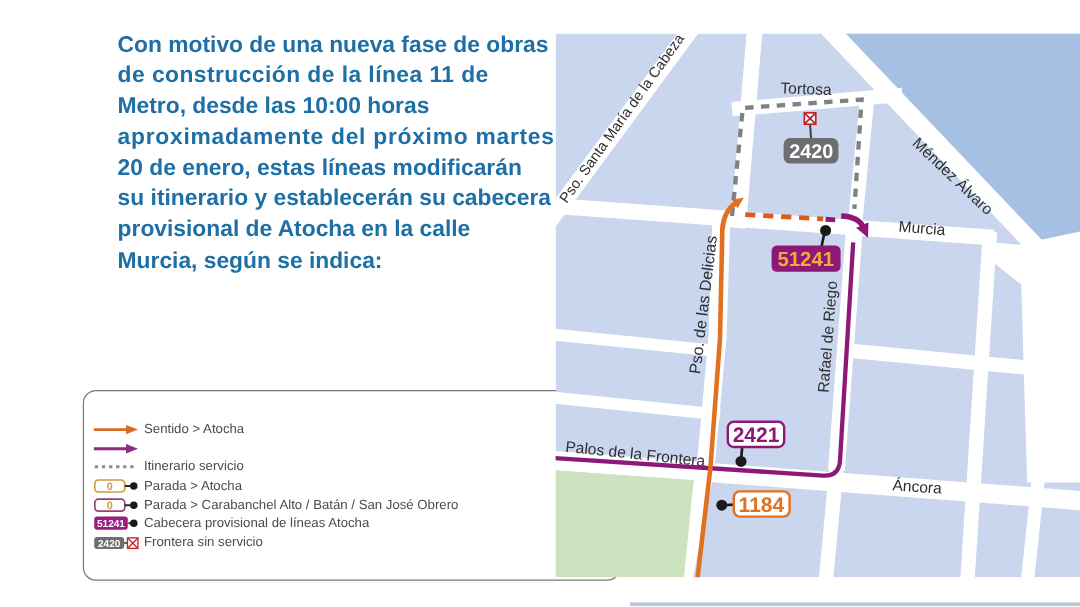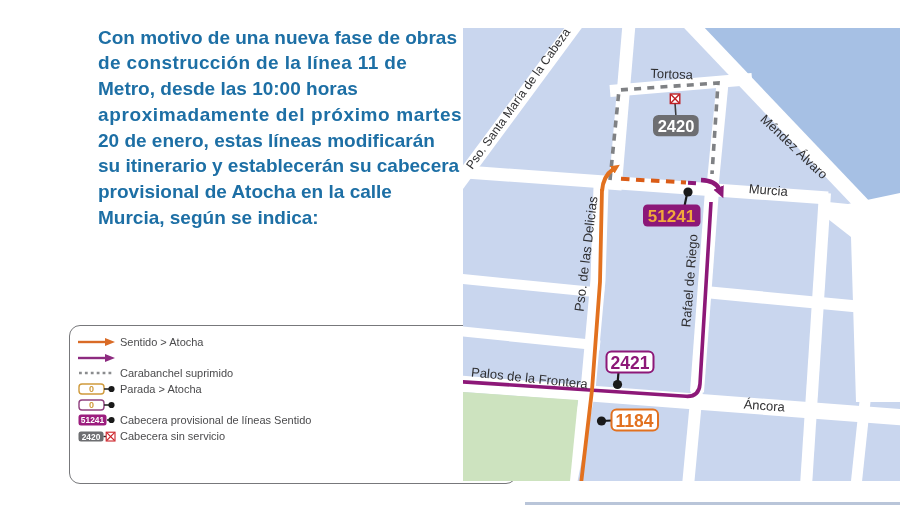--- a/index.html
+++ b/index.html
@@ -2,21 +2,21 @@
 <html><head>
 <meta charset="utf-8">
 <style>
 html,body{margin:0;padding:0;-webkit-font-smoothing:antialiased;}
 body{width:900px;height:506px;background:#ffffff;position:relative;overflow:hidden;
      font-family:"Liberation Sans", sans-serif;}
 .intro{position:absolute;left:66px;top:24.5px;width:400px;color:#1d6fa5;
        font-size:19px;line-height:25.8px;font-weight:bold;letter-spacing:0;margin-left:32px;}
 .legend{position:absolute;left:69px;top:325px;width:448px;height:159px;
         border:1.6px solid #77787b;border-radius:11px;box-sizing:border-box;
-        padding-top:8px;}
+        padding-top:24px;}
 .lrow{height:15.72px;display:flex;align-items:center;font-size:11px;color:#4b4b4d;white-space:nowrap;}
 .lsym{width:50px;flex:0 0 50px;display:flex;align-items:center;justify-content:flex-start;padding-left:8px;box-sizing:border-box;}
 .map{position:absolute;left:0;top:0;}
 .bottomline{position:absolute;left:525px;top:502px;width:375px;height:2.5px;background:#b9c5d9;}
 </style>
 </head>
 <body>
 
 <div class="intro">Con motivo de una nueva fase de obras<br><span style="letter-spacing:0.38px">de construcción de la línea 11 de</span><br>Metro, desde las 10:00 horas<br><span style="letter-spacing:0.62px">aproximadamente del próximo martes</span><br>20 de enero, estas líneas modificarán<br>su itinerario y establecerán su cabecera<br>provisional de Atocha en la calle<br>Murcia, según se indica:</div>
 
@@ -42,21 +42,21 @@
         </svg>
       </span>
     </div>
 
 <div class="lrow">
       <span class="lsym">
         <svg width="40" height="10">
           <line x1="1" y1="5" x2="36" y2="5" stroke="#8a8c8e" stroke-width="2.5" stroke-dasharray="2.8 3.1"></line>
         </svg>
       </span>
-      <span>Carabanchel suprimido</span>
+      <span>Itinerario servicio</span>
     </div>
 
 <div class="lrow">
       <span class="lsym">
         <svg width="42" height="12">
           <rect x="1" y="1" width="25" height="10" rx="3" fill="#fff" stroke="#cf9a3c" stroke-width="1.4"></rect>
           <text x="13.5" y="9.2" font-size="9" font-weight="bold" fill="#cf9a3c" text-anchor="middle">0</text>
           <line x1="26" y1="6" x2="32" y2="6" stroke="#2a2a2a" stroke-width="1.6"></line>
           <circle cx="33.5" cy="6" r="3.1" fill="#1a1a1a"></circle>
         </svg>
@@ -66,46 +66,47 @@
 
 <div class="lrow">
       <span class="lsym">
         <svg width="42" height="12">
           <rect x="1" y="1" width="25" height="10" rx="3" fill="#fff" stroke="#90417f" stroke-width="1.4"></rect>
           <text x="13.5" y="9.2" font-size="9" font-weight="bold" fill="#cf9a3c" text-anchor="middle">0</text>
           <line x1="26" y1="6" x2="32" y2="6" stroke="#2a2a2a" stroke-width="1.6"></line>
           <circle cx="33.5" cy="6" r="3.1" fill="#1a1a1a"></circle>
         </svg>
       </span>
+      <span>Parada &gt; Carabanchel Alto / Batán / San José Obrero</span>
     </div>
 
 <div class="lrow">
       <span class="lsym">
         <svg width="42" height="12">
           <rect x="0.5" y="0.5" width="28" height="11" rx="2.5" fill="#9c1d7e"></rect>
           <text x="14.5" y="9.3" font-size="8.4" font-weight="bold" fill="#ffffff" text-anchor="middle">51241</text>
           <line x1="29" y1="6" x2="32" y2="6" stroke="#2a2a2a" stroke-width="1.6"></line>
           <circle cx="33.5" cy="6" r="3.1" fill="#1a1a1a"></circle>
         </svg>
       </span>
-      <span>Cabecera provisional de líneas Sentido</span>
+      <span>Cabecera provisional de líneas Atocha</span>
     </div>
 
 <div class="lrow">
       <span class="lsym">
         <svg width="42" height="13">
           <rect x="0.5" y="1.5" width="25" height="10" rx="2.5" fill="#6d6e71"></rect>
           <text x="13" y="9.9" font-size="8.4" font-weight="bold" fill="#ffffff" text-anchor="middle">2420</text>
           <line x1="25.5" y1="6.5" x2="28" y2="6.5" stroke="#2a2a2a" stroke-width="1.4"></line>
           <rect x="28.2" y="2.2" width="8.8" height="8.8" fill="#fff" stroke="#cc2229" stroke-width="1.1"></rect>
           <line x1="28.7" y1="2.7" x2="36.5" y2="10.5" stroke="#cc2229" stroke-width="1.1"></line>
           <line x1="36.5" y1="2.7" x2="28.7" y2="10.5" stroke="#cc2229" stroke-width="1.1"></line>
         </svg>
       </span>
-      <span>Cabecera sin servicio</span>
+      <span>Frontera sin servicio</span>
     </div>
 </div>
 
 <svg class="map" width="900" height="506" viewBox="0 0 900 506">
 <defs>
 <clipPath id="mapclip">
         <rect x="463" y="28" width="437" height="453"></rect>
       </clipPath>
 <marker id="ohead" markerWidth="4" markerHeight="4" refX="0.4" refY="1.1" orient="auto" markerUnits="strokeWidth">
         <path d="M0,0 L2.3,1.1 L0,2.2 Z" fill="#e2711f"></path>

